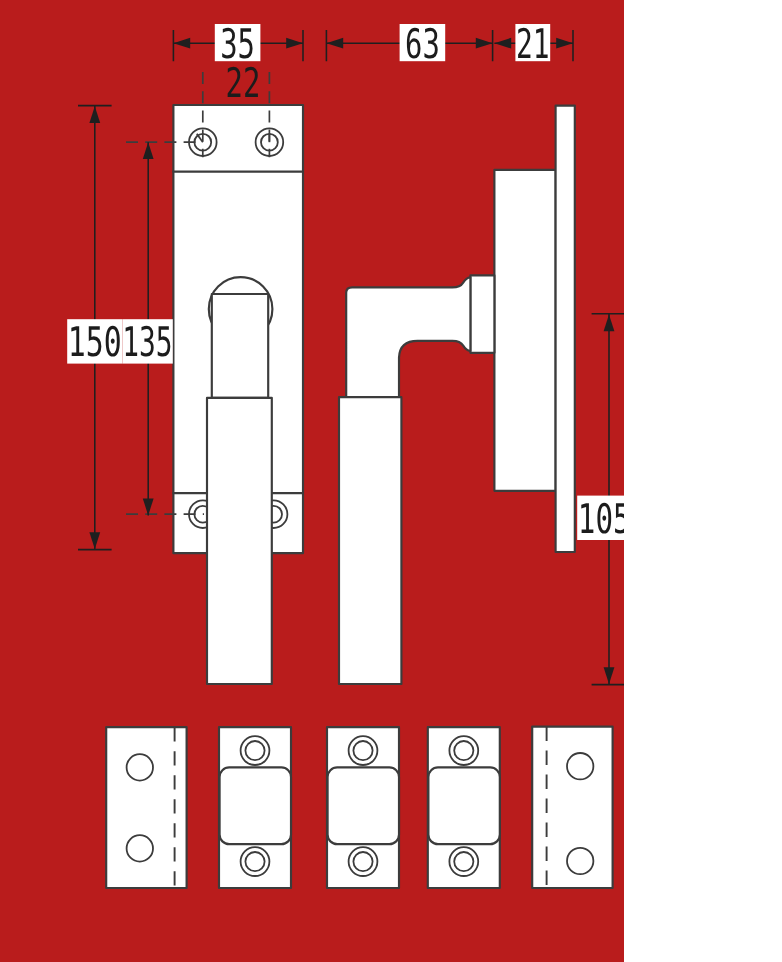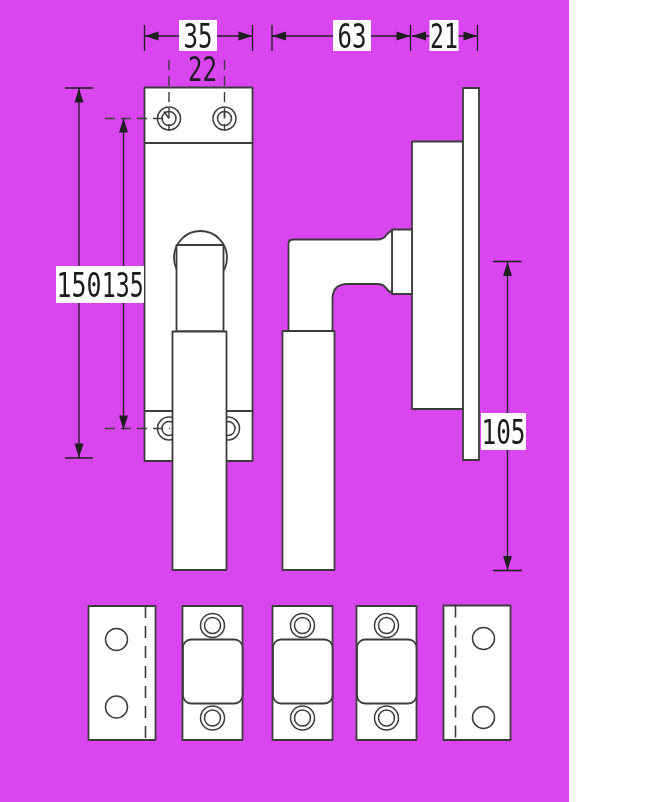--- a/index.html
+++ b/index.html
@@ -1,16 +1,16 @@
 <!DOCTYPE html>
 <html><head>
 <meta charset="utf-8">
 <style>
   html,body{margin:0;padding:0;background:#ffffff;}
-  .stage{position:relative;width:569px;height:802px;background:#d946ef;overflow:hidden;
+  .stage{position:relative;width:520px;height:802px;background:#b91c1c;overflow:hidden;
          font-family:"DejaVu Sans", sans-serif;}
   svg{display:block;}
   .geo{fill:none;stroke:#3c3c3c;stroke-width:1.8;stroke-linejoin:round;stroke-linecap:round;}
   .geo-f{fill:#ffffff;stroke:#3c3c3c;stroke-width:1.8;stroke-linejoin:round;}
   .thin{fill:none;stroke:#3c3c3c;stroke-width:1.5;}
   .dash{fill:none;stroke:#3c3c3c;stroke-width:1.4;stroke-dasharray:10 6;}
   .dashp{fill:none;stroke:#3c3c3c;stroke-width:1.6;stroke-dasharray:12 8;}
   .dim{fill:none;stroke:#1f1f1f;stroke-width:1.3;}
   .arr{fill:#1f1f1f;stroke:none;}
   .mask{fill:#ffffff;stroke:none;}

